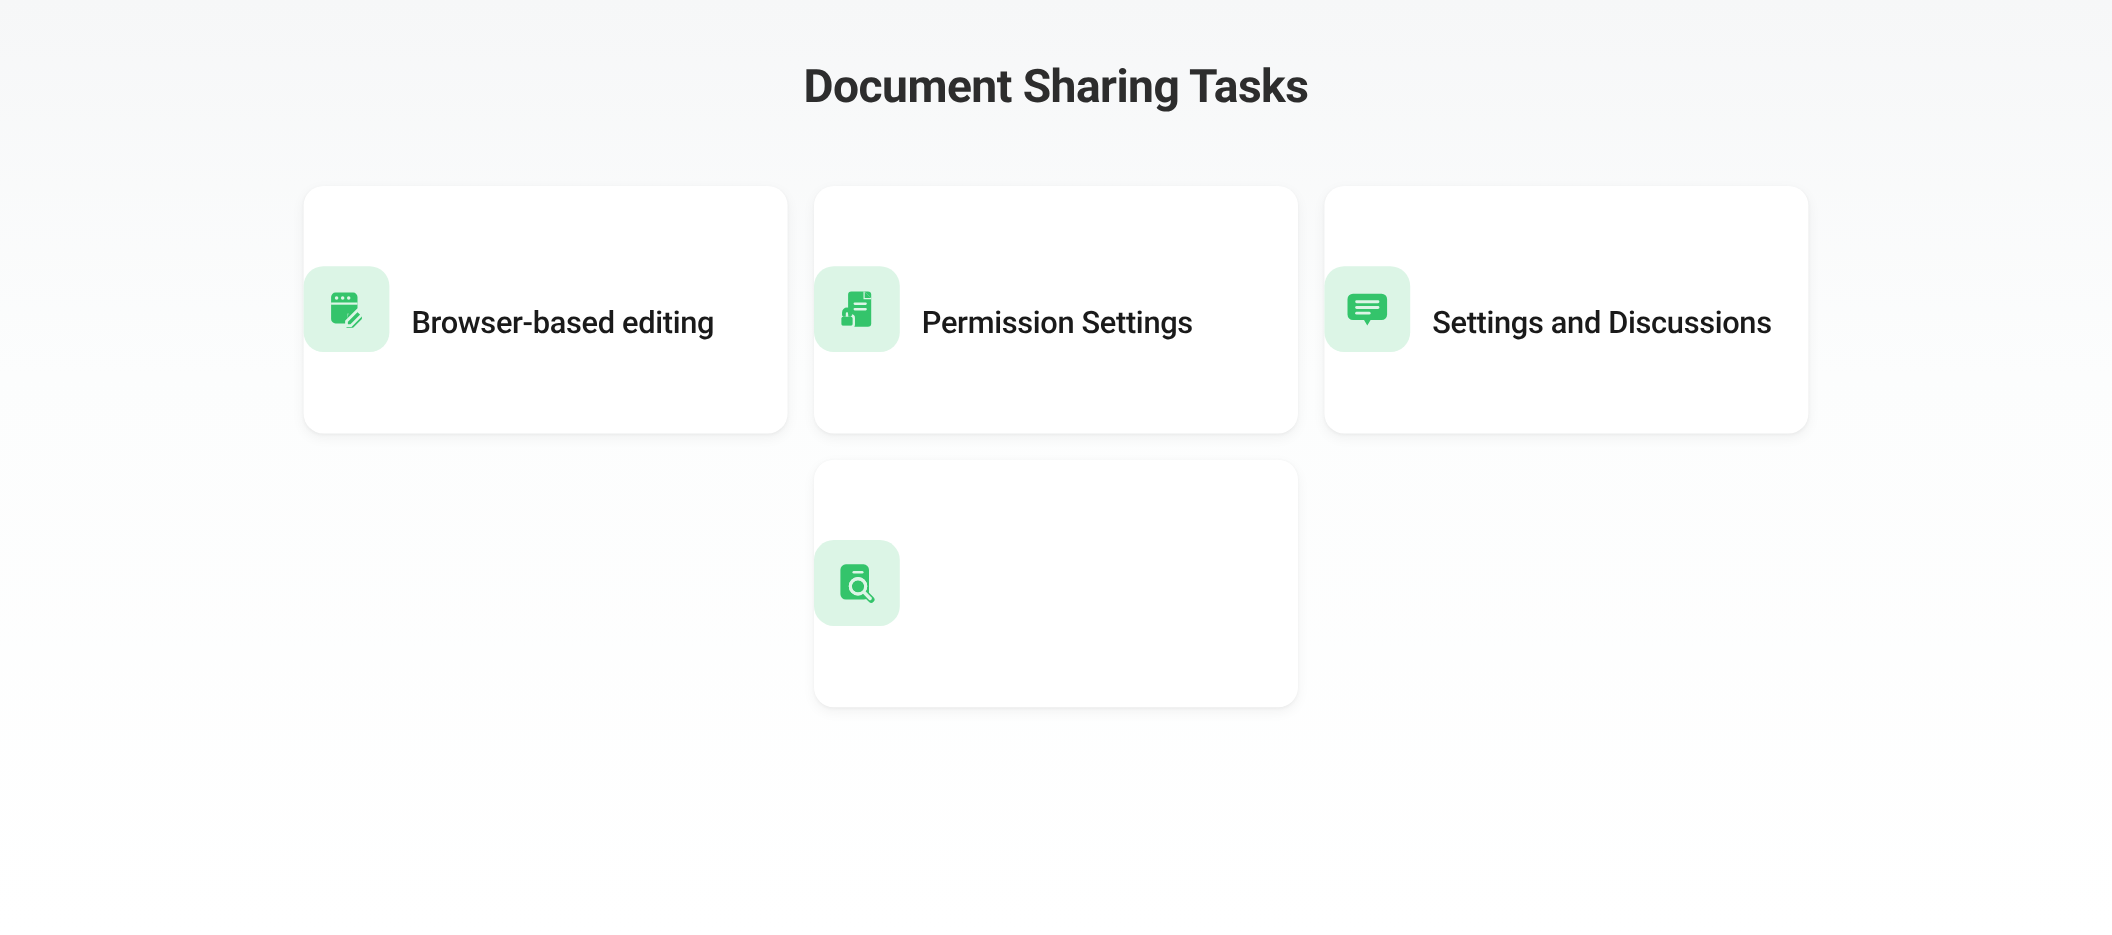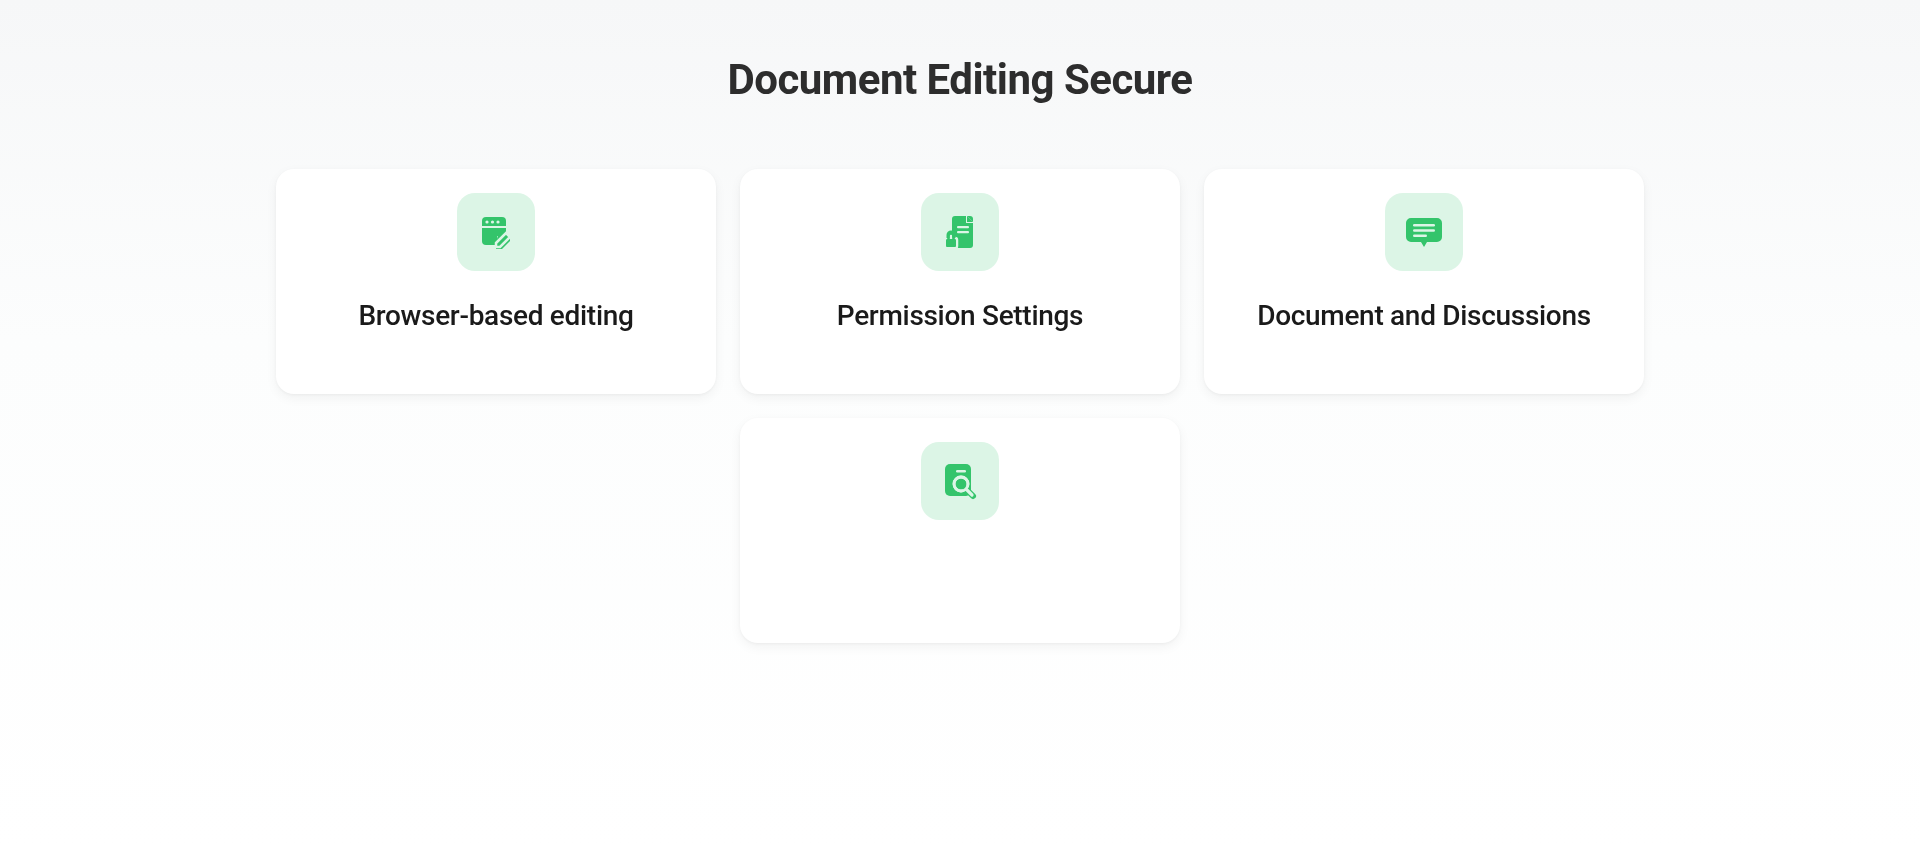--- a/index.html
+++ b/index.html
@@ -35,21 +35,20 @@
       gap: 24px;
       max-width: 1420px;
     }
     .card {
       width: 440px;
       height: 225px;
       background: #ffffff;
       border-radius: 18px;
       box-shadow: 0 1px 3px rgba(0,0,0,0.04), 0 4px 12px rgba(0,0,0,0.05);
       display: flex;
-      flex-direction: column;
       align-items: center;
       justify-content: flex-start;
       padding-top: 24px;
       cursor: pointer;
     }
     .icon-box {
       width: 78px;
       height: 78px;
       border-radius: 18px;
       background: #dcf5e6;
@@ -68,21 +67,21 @@
       letter-spacing: -0.3px;
     }
     svg {
       display: block;
     }
   </style>
 </head>
 <body>
 
 <div class="container">
-  <h1 class="page-title">Document Editing Secure</h1>
+  <h1 class="page-title">Document Sharing Tasks</h1>
 
   <div class="cards-grid">
 
     <div class="card">
       <div class="icon-box">
         <svg width="40" height="40" viewBox="0 0 40 40" fill="none">
           <rect x="6" y="5" width="24" height="28" rx="4" fill="#34c46b"></rect>
           <circle cx="11" cy="10" r="1.6" fill="#dcf5e6"></circle>
           <circle cx="16.5" cy="10" r="1.6" fill="#dcf5e6"></circle>
           <circle cx="22" cy="10" r="1.6" fill="#dcf5e6"></circle>
@@ -116,21 +115,21 @@
 
     <div class="card">
       <div class="icon-box">
         <svg width="42" height="42" viewBox="0 0 42 42" fill="none">
           <path d="M8 7 H34 a5 5 0 0 1 5 5 V26 a5 5 0 0 1 -5 5 H24 L21 36 L18 31 H8 a5 5 0 0 1 -5 -5 V12 a5 5 0 0 1 5 -5 Z" fill="#34c46b"></path>
           <rect x="10" y="13" width="22" height="2.6" rx="1.3" fill="#dcf5e6"></rect>
           <rect x="10" y="18.2" width="22" height="2.6" rx="1.3" fill="#dcf5e6"></rect>
           <rect x="10" y="23.4" width="14" height="2.6" rx="1.3" fill="#dcf5e6"></rect>
         </svg>
       </div>
-      <div class="card-title">Document and Discussions</div>
+      <div class="card-title">Settings and Discussions</div>
     </div>
 
 
     <div class="card">
       <div class="icon-box">
         <svg width="42" height="42" viewBox="0 0 42 42" fill="none">
           <rect x="6" y="4" width="26" height="32" rx="5" fill="#34c46b"></rect>
           <rect x="17" y="10" width="10" height="2.4" rx="1.2" fill="#dcf5e6"></rect>
           <circle cx="22" cy="24" r="7" fill="none" stroke="#dcf5e6" stroke-width="2.8"></circle>
           <line x1="27" y1="29" x2="33" y2="35" stroke="#dcf5e6" stroke-width="3.5" stroke-linecap="round"></line>

